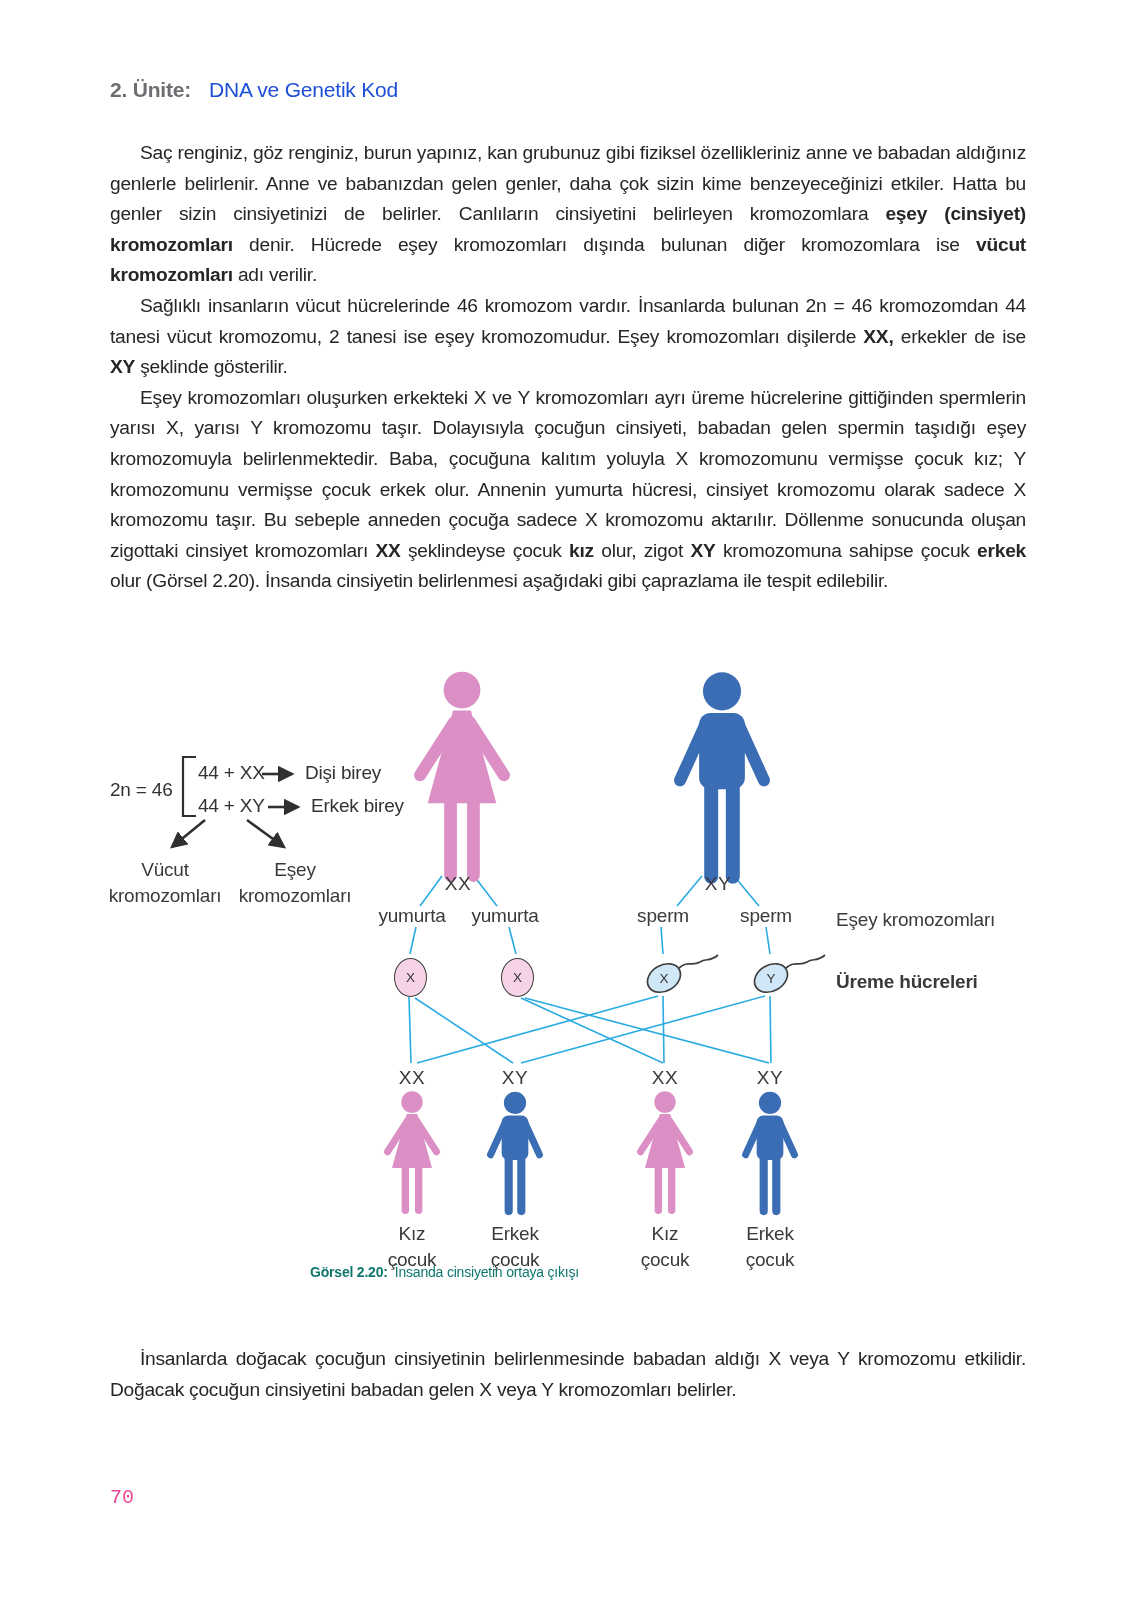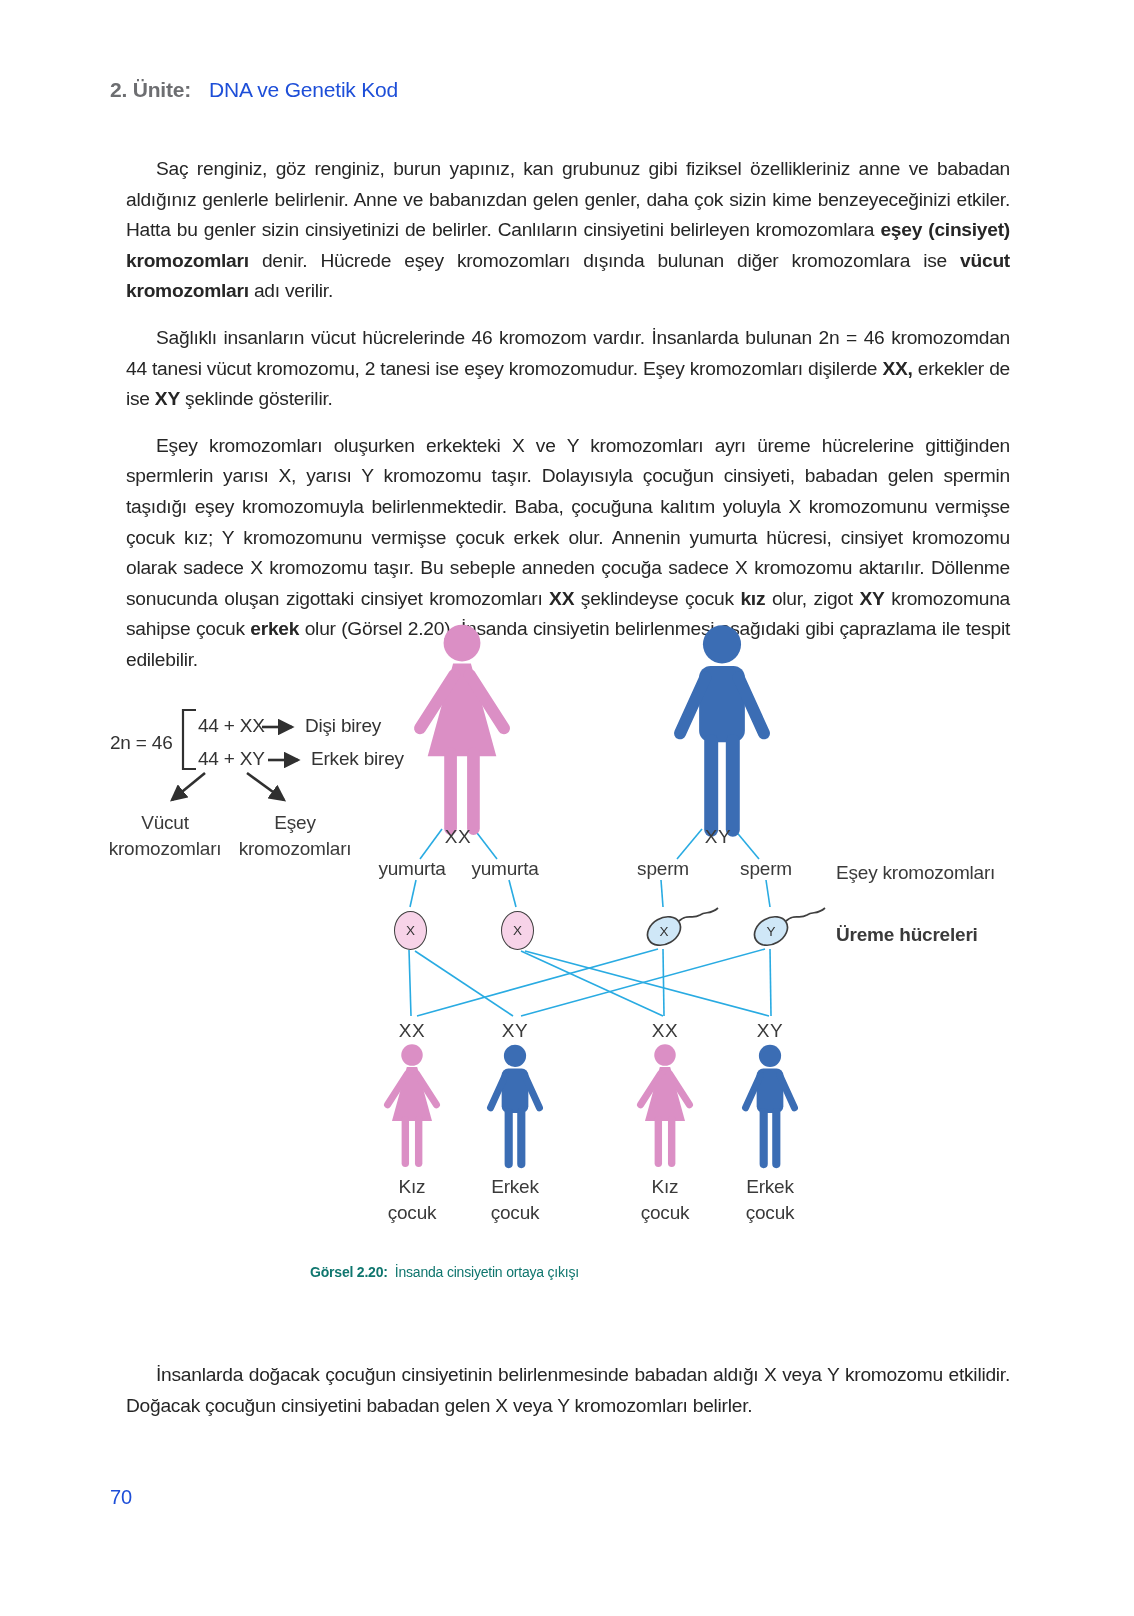--- a/index.html
+++ b/index.html
@@ -10,26 +10,26 @@
   
   .unit-header{position:absolute;left:110px;top:78px;font-size:21px;font-weight:bold;letter-spacing:-0.2px;}
   .unit-label{color:#6d6e71;margin-top:26px;}
   .unit-title{color:#1d4ed8;font-weight:normal;margin-left:18px;}
   
   .body-text{
     position:absolute;left:110px;width:916px;
     font-size:19.2px;line-height:30.6px;letter-spacing:-0.25px;
     text-align:justify;color:#262626;
   }
-  .body-text p{margin:16px;text-indent:30px;}
+  .body-text p{margin:0;text-indent:30px;}
   .body-text b{font-weight:bold;}
   .top-text{top:138px;}
   .bottom-text{top:1344px;}
   
-  .figure{position:absolute;left:0;top:612px;width:1026px;height:690px;}
+  .figure{position:absolute;left:0;top:659px;width:1026px;height:690px;}
   .fig-abs{position:absolute;}
   .fig-label{font-size:19px;color:#3a3a3a;letter-spacing:-0.2px;}
   .center{text-align:center;}
   .two-line{line-height:26px;}
   .overlay{position:absolute;left:0;top:0;pointer-events:none;}
   
   .formula-text{font-size:19px;color:#333;letter-spacing:-0.2px;}
   
   .person-female{color:#db8fc5;}
   .person-male{color:#3b6db4;}
@@ -40,21 +40,21 @@
     background:#f7d3e8;border:1.7px solid #3f3f3f;
     display:flex;align-items:center;justify-content:center;
     font-size:13.5px;color:#333;box-sizing:border-box;
   }
   .cell-letter{font-size:13.5px;color:#333;}
   .sperm-text{font-size:13.5px;fill:#333;}
   
   .caption{position:absolute;left:310px;top:1264px;font-size:14px;color:#0f766e;letter-spacing:-0.2px;}
   .caption b{font-weight:bold;margin-right:7px;}
   
-  .page-number{position:absolute;left:110px;top:1486px;font-size:20px;color:#1d4ed8;}
+  .page-number{position:absolute;left:110px;top:1486px;font-size:20px;color:#ec4899;font-family:Liberation Mono, monospace;}
 </style>
 </head>
 <body>
 
 <svg width="0" height="0" style="position:absolute" aria-hidden="true">
   <defs>
     <symbol id="person-female" viewBox="0 0 100 170">
       <circle cx="50" cy="15" r="14.5" fill="currentColor"></circle>
       <polygon points="43,31 57,31 77,104 23,104" fill="currentColor"></polygon>
       <line x1="44" y1="40" x2="17" y2="82" stroke="currentColor" stroke-width="9.5" stroke-linecap="round"></line>

